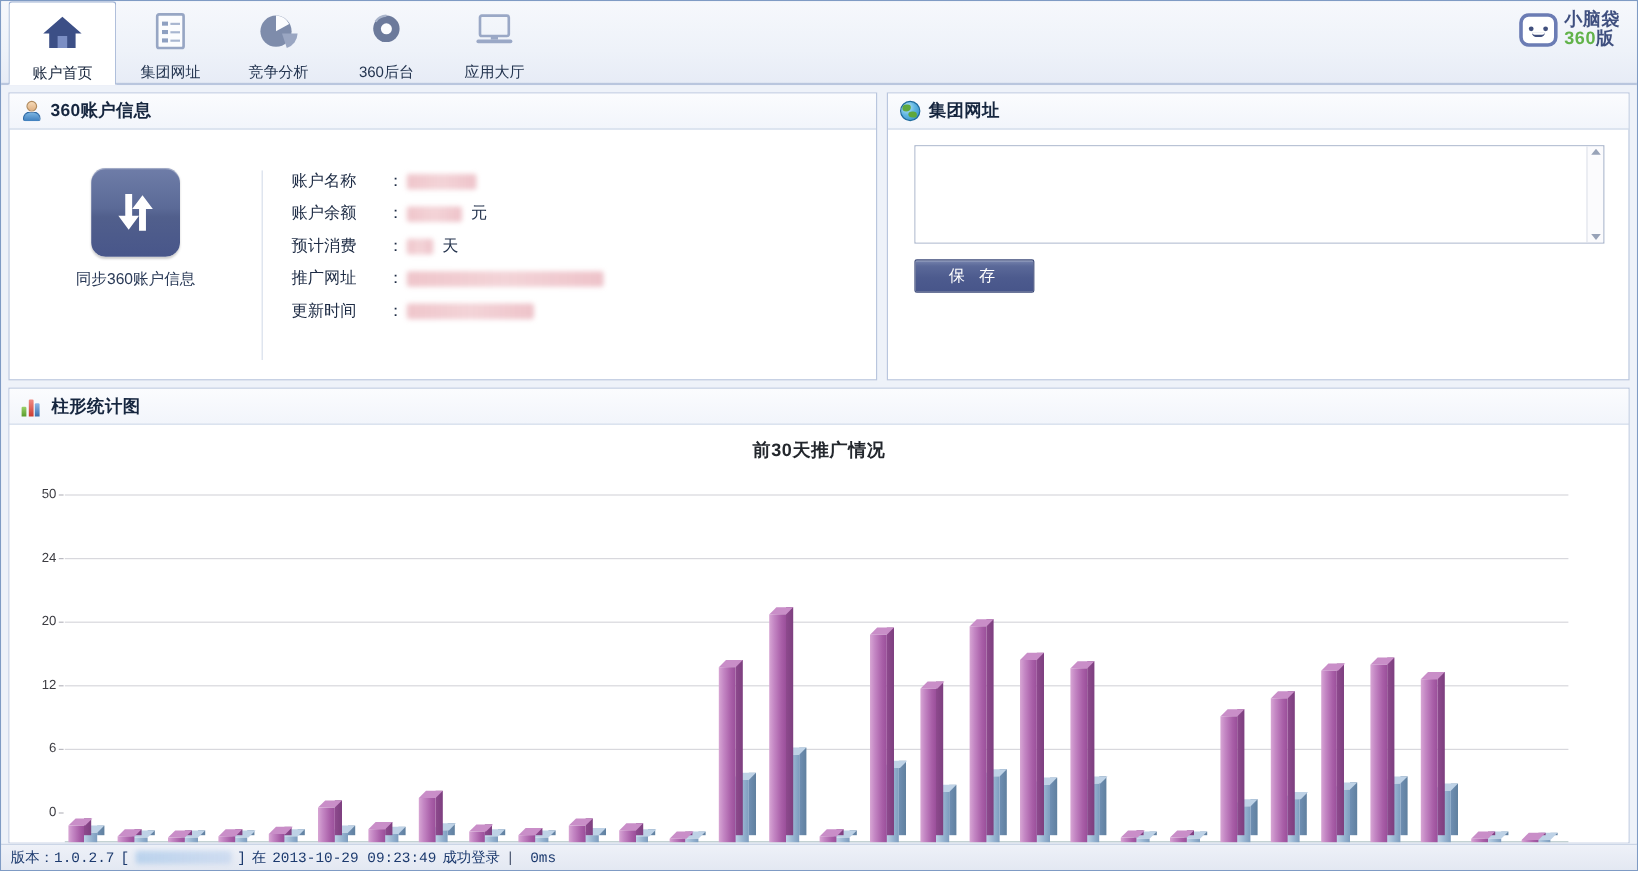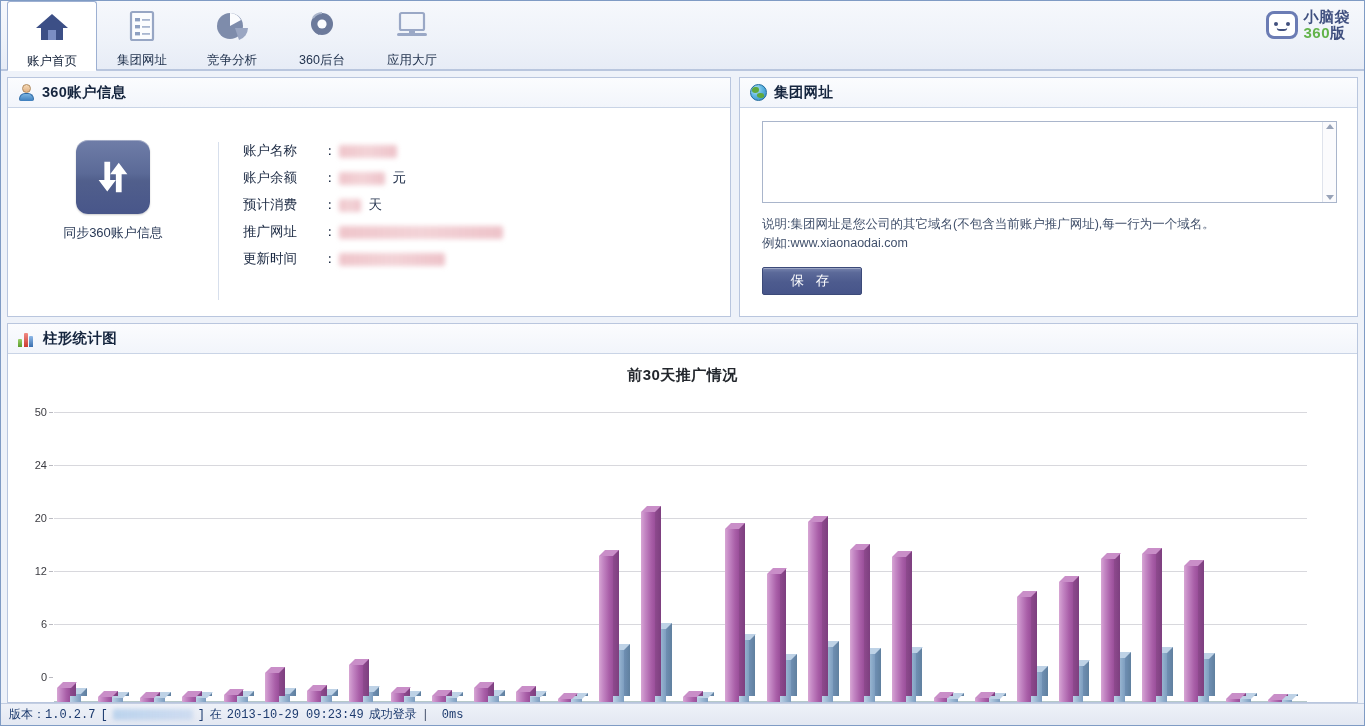--- a/index.html
+++ b/index.html
@@ -422,24 +422,20 @@
         </div>
         <div class="panel-body">
           <div class="grp-body">
             <div class="textarea-box">
               <textarea class="ta-area" style="border: none; outline: none; resize: none; width: 100%; height: 100%; font-family: &quot;Liberation Sans&quot;, sans-serif; font-size: 13px; padding: 4px 6px;" placeholder=""></textarea>
               <div class="ta-scroll">
                 <span class="sc-arrow sc-up"></span>
                 <span class="sc-arrow sc-dn"></span>
               </div>
             </div>
-            <div class="note">
-              <div>说明:集团网址是您公司的其它域名(不包含当前账户推广网址),每一行为一个域名。</div>
-              <div>例如:www.xiaonaodai.com</div>
-            </div>
             <div class="save-btn">保 存</div>
           </div>
         </div>
       </div>
     </div>
 
     <div class="row-chart">
       <div class="panel chart-panel">
         <div class="panel-head">
           <span class="ico-barchart">

